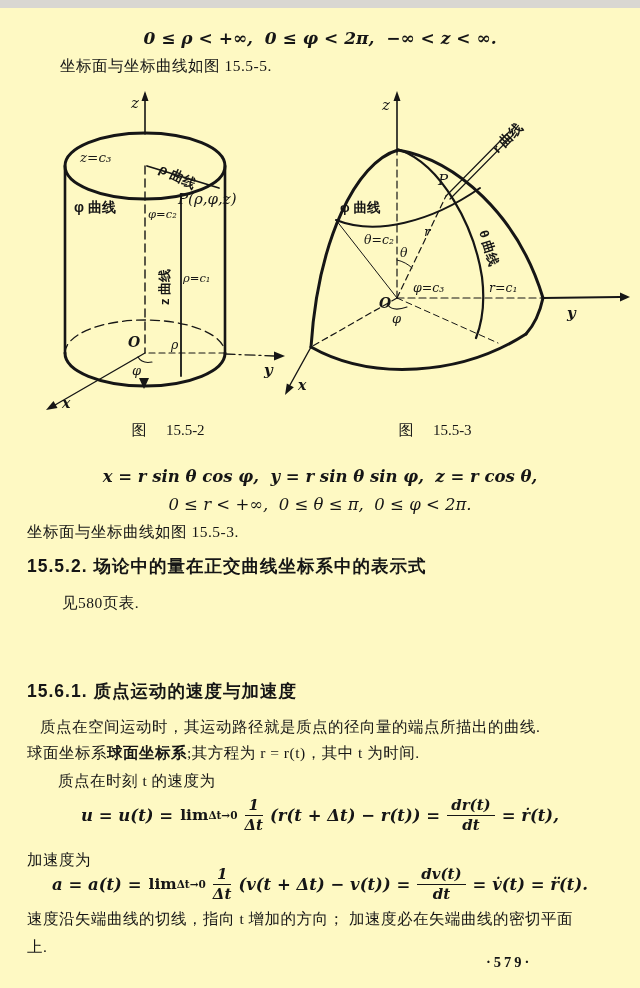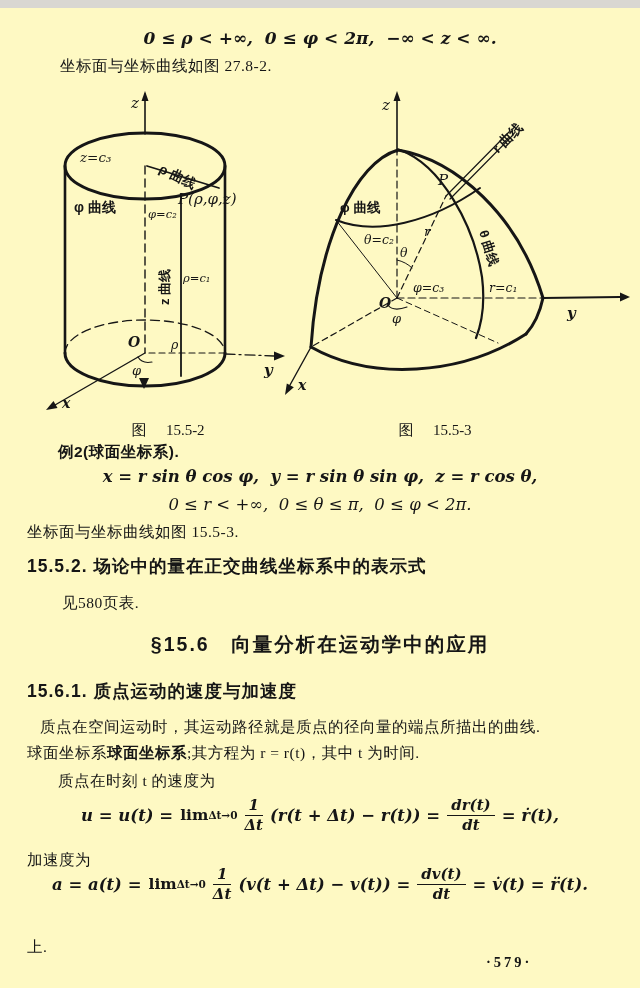--- a/index.html
+++ b/index.html
@@ -25,21 +25,21 @@
   svg path,svg line,svg ellipse{stroke:#161616;fill:none;stroke-linecap:round;}
   svg polygon{fill:#161616;stroke:none;}
   .pgnum{font-size:14.5px;font-weight:bold;letter-spacing:3px;}
 </style>
 </head>
 <body>
 
 <div class="page">
 
   <div class="abs center math" style="top:20px;font-size:17px;font-weight:bold;">0 ≤ ρ &lt; +∞,  0 ≤ φ &lt; 2π,  −∞ &lt; z &lt; ∞.</div>
-  <div class="abs cjk" style="top:48px;left:60px;">坐标面与坐标曲线如图 27.8-2.</div>
+  <div class="abs cjk" style="top:48px;left:60px;">坐标面与坐标曲线如图 15.5-5.</div>
 
   <svg class="abs" style="left:28px;top:82px;" width="262" height="330" viewBox="0 0 262 330">
     <g>
       <line x1="117" y1="44" x2="117" y2="4" stroke-width="1.6"></line>
       <polygon points="113.5,11 117,1 120.5,11"></polygon>
       <text class="mt" x="103" y="18" font-size="15">z</text>
     </g>
     <g>
       <ellipse cx="117" cy="76" rx="80" ry="33" stroke-width="3"></ellipse>
       <line x1="37" y1="76" x2="37" y2="263" stroke-width="2.6"></line>
@@ -134,29 +134,27 @@
       <text class="mt" x="137" y="202" font-size="12.5">φ=c₃</text>
       <text class="mt" x="213" y="202" font-size="12.5">r=c₁</text>
       <text class="mt" x="103" y="218" font-size="14" font-weight="bold">O</text>
       <text class="mt" x="116" y="233" font-size="13">φ</text>
     </g>
   </svg>
 
   <div class="abs caption" style="top:413px;left:88px;">图  15.5-2</div>
   <div class="abs caption" style="top:413px;left:355px;">图  15.5-3</div>
 
-  <div class="abs cjk hd" style="top:434px;left:58px;font-size:15.5px;">例2(球面坐标系).</div>
   <div class="abs center math" style="top:459px;font-size:16.5px;font-weight:bold;">x = r sin θ cos φ,  y = r sin θ sin φ,  z = r cos θ,</div>
   <div class="abs center math" style="top:487px;font-size:16.5px;">0 ≤ r &lt; +∞,  0 ≤ θ ≤ π,  0 ≤ φ &lt; 2π.</div>
   <div class="abs cjk" style="top:514px;left:27px;">坐标面与坐标曲线如图 15.5-3.</div>
 
   <div class="abs hd" style="top:546px;left:27px;font-size:17.5px;letter-spacing:1px;">15.5.2. 场论中的量在正交曲线坐标系中的表示式</div>
   <div class="abs cjk" style="top:585px;left:62px;">见580页表.</div>
 
-  <div class="abs center hd" style="top:623px;font-size:19.5px;letter-spacing:2px;">§15.6　向量分析在运动学中的应用</div>
 
   <div class="abs hd" style="top:671px;left:27px;font-size:17.5px;letter-spacing:1px;">15.6.1. 质点运动的速度与加速度</div>
 
   <div class="abs cjk" style="top:709px;left:40px;">质点在空间运动时，其运动路径就是质点的径向量的端点所描出的曲线.</div>
   <div class="abs cjk" style="top:735px;left:27px;"><span>球面坐标系</span><span class="hd">球面坐标系</span><span>;其方程为 r = r(t)，其中 t 为时间.</span></div>
   <div class="abs cjk" style="top:763px;left:58px;">质点在时刻 t 的速度为</div>
 
   <div class="abs formula-row" style="top:789px;left:0;width:640px;text-align:right;">
     <span>u = u(t) =</span>
     <span class="lim">
@@ -188,17 +186,18 @@
       <span class="den">Δt</span>
     </span>
     <span>(v(t + Δt) − v(t)) =</span>
     <span class="frac">
       <span class="num">dv(t)</span>
       <span class="den">dt</span>
     </span>
     <span>= v̇(t) = r̈(t).</span>
   </div>
 
+  <div class="abs cjk" style="top:901px;left:27px;">速度沿矢端曲线的切线，指向 t 增加的方向； 加速度必在矢端曲线的密切平面</div>
   <div class="abs cjk" style="top:929px;left:27px;">上.</div>
 
   <div class="abs pgnum" style="top:946px;left:486px;">·579·</div>
 
 </div>
 
 </body></html>

